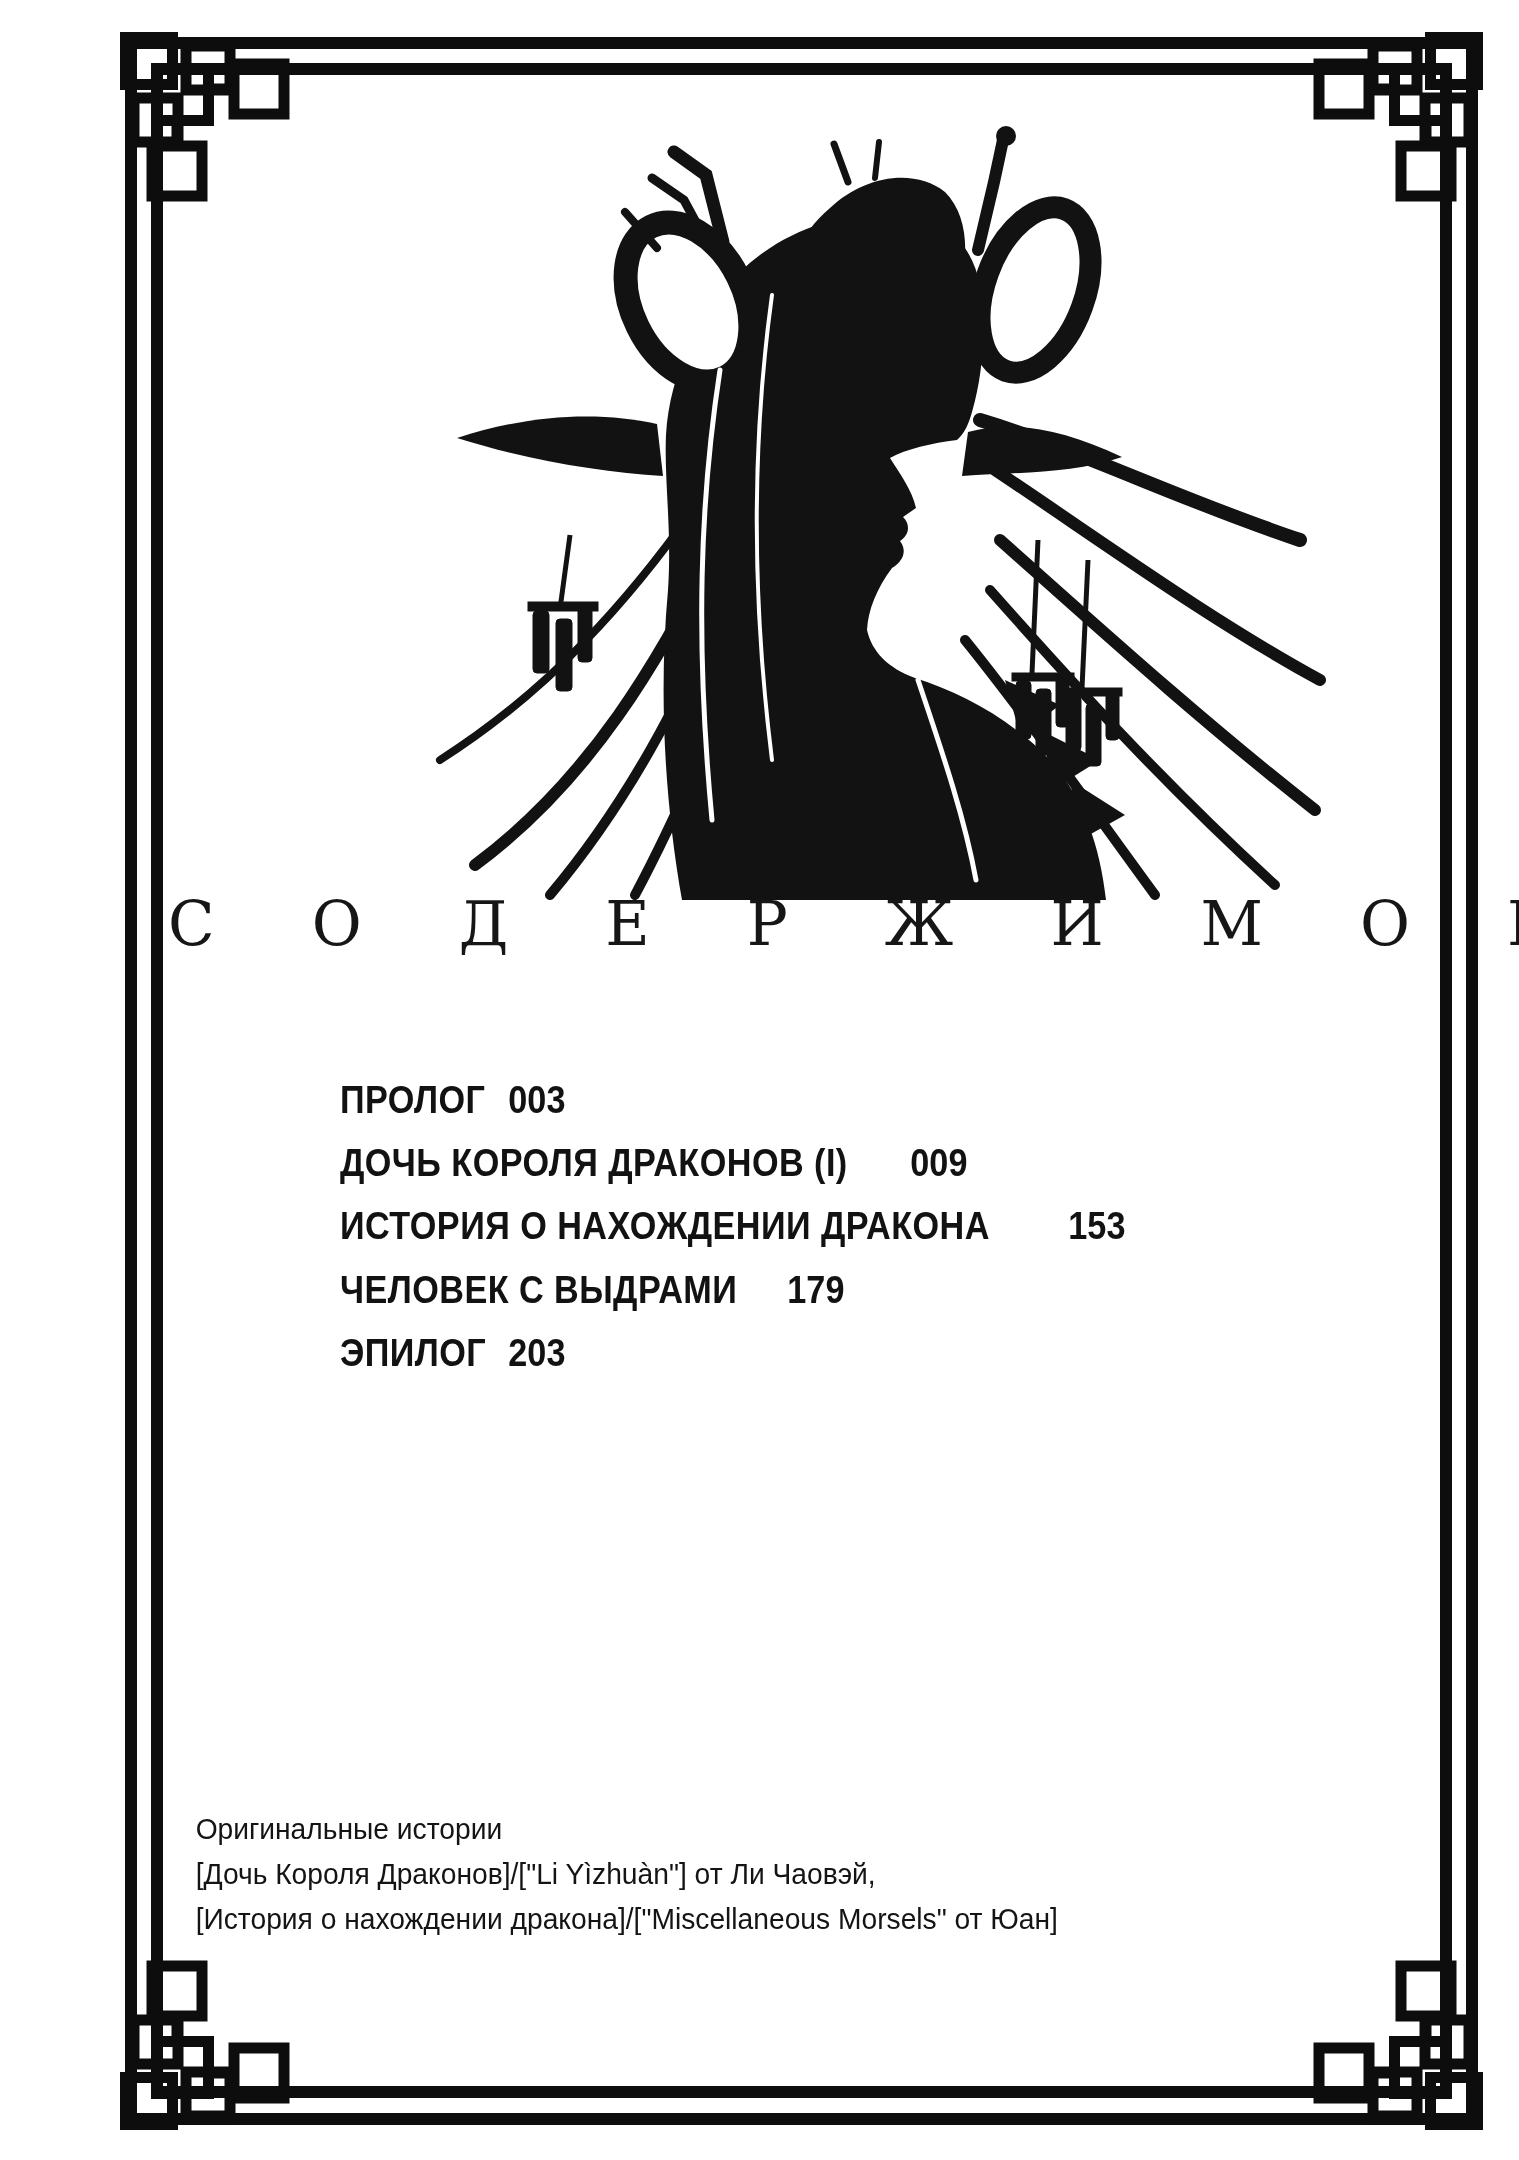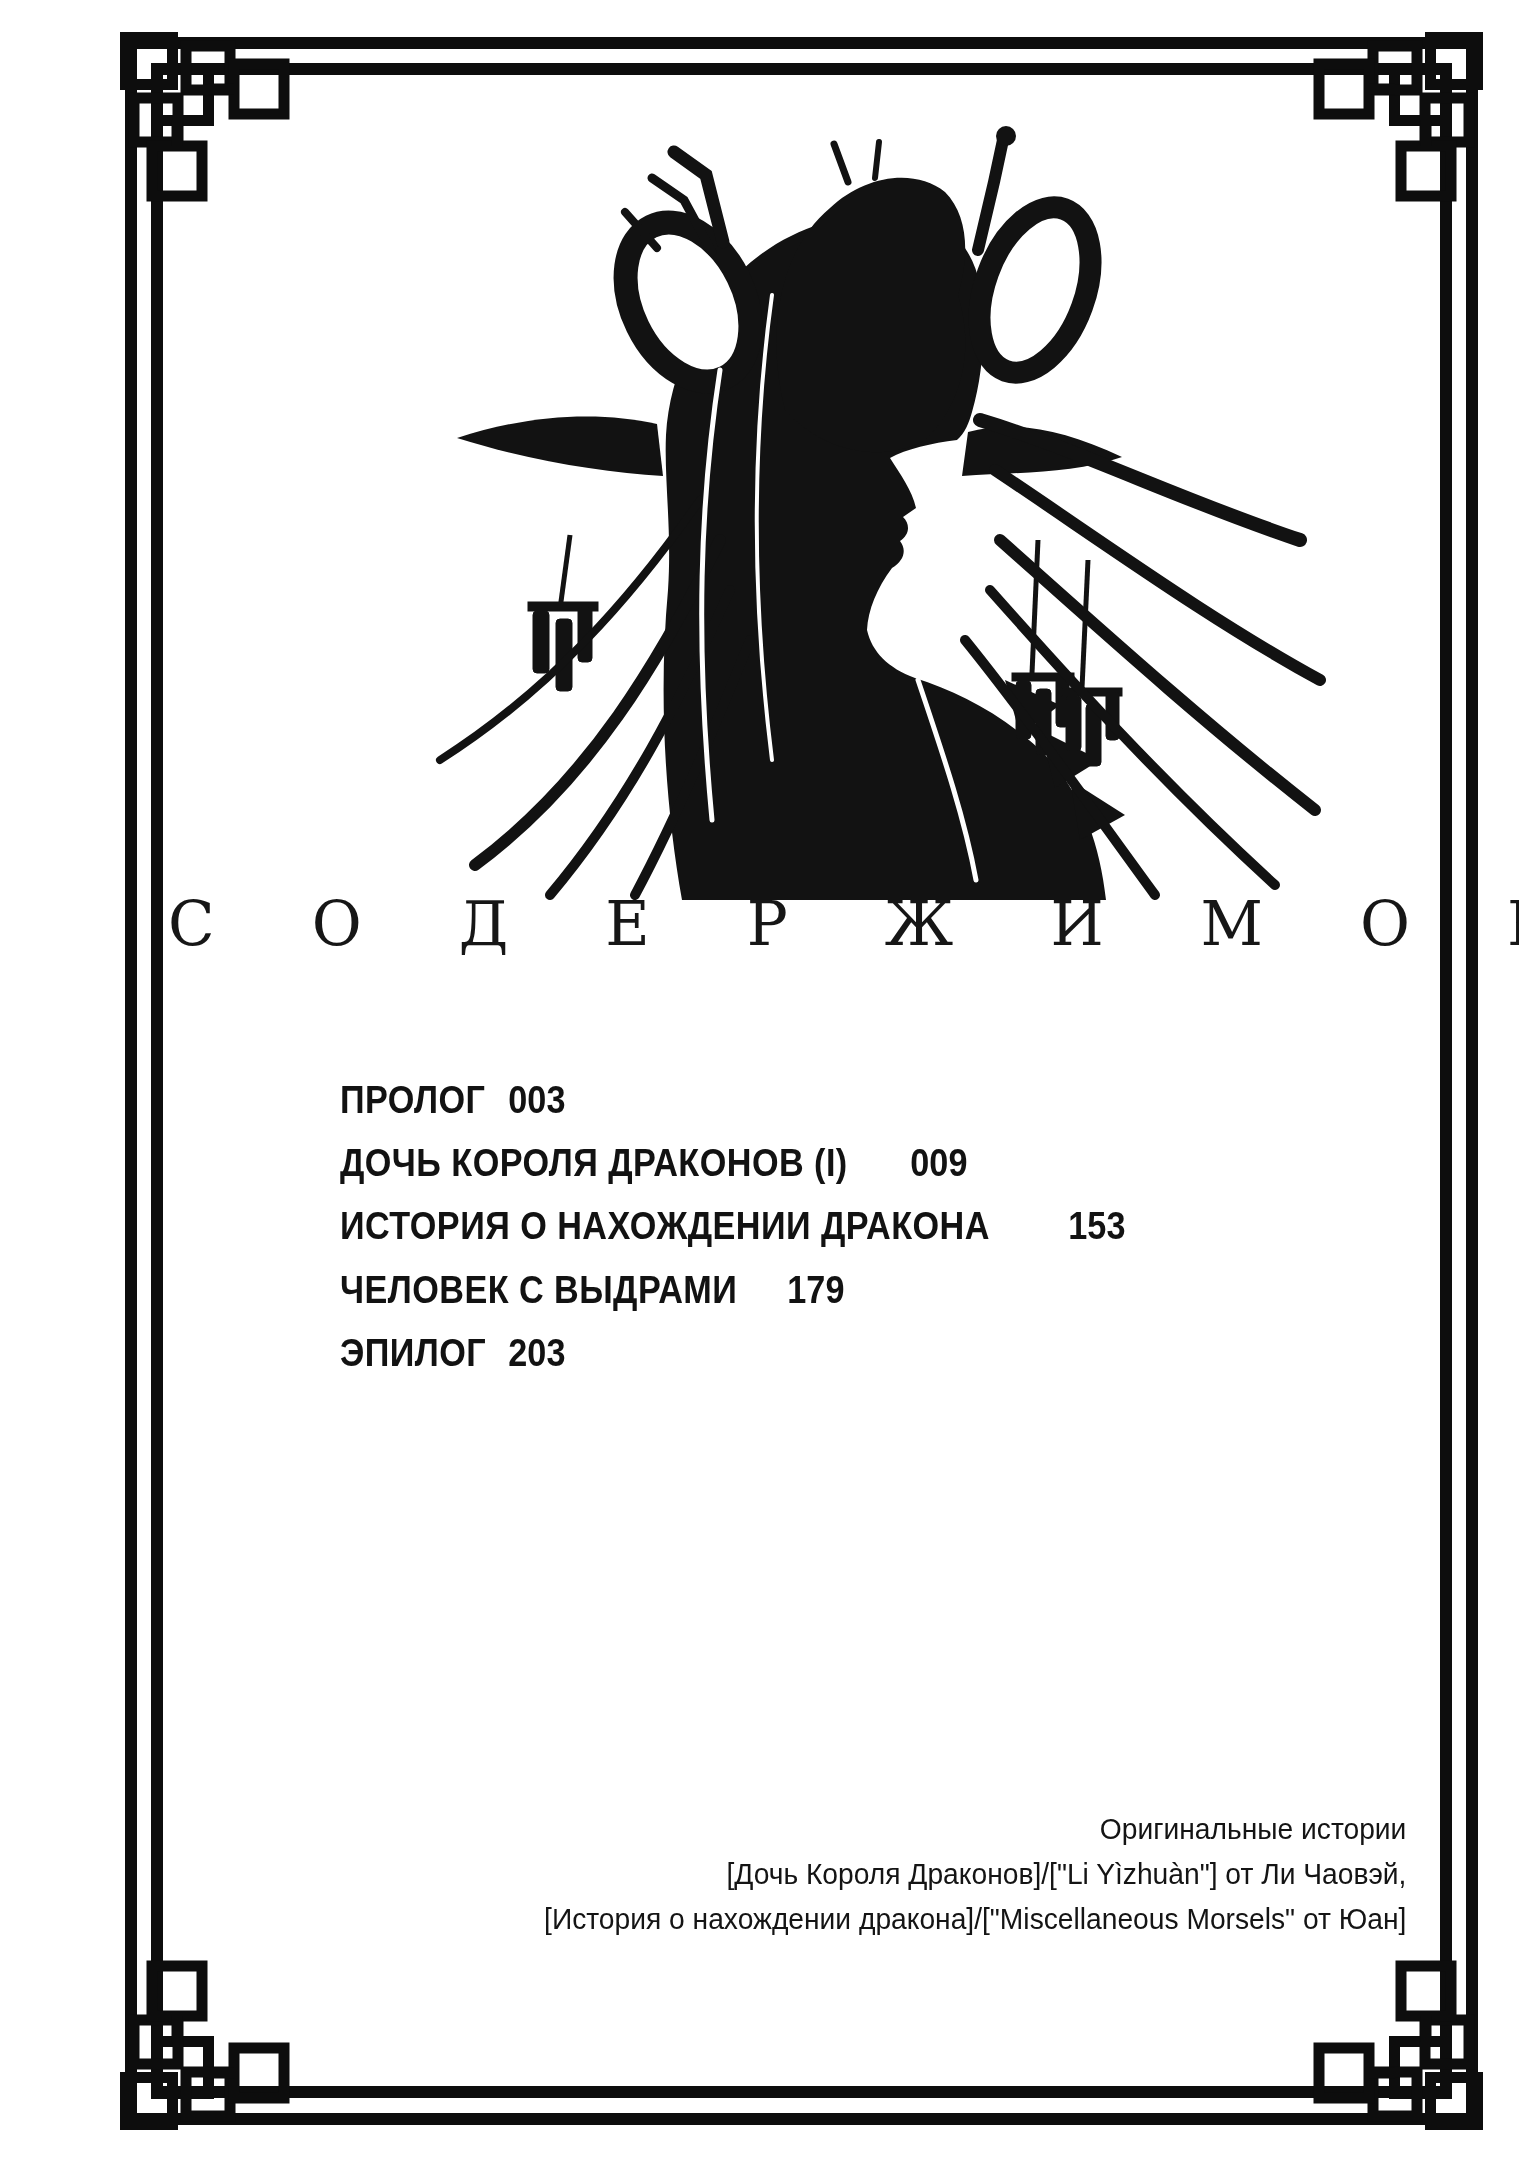--- a/index.html
+++ b/index.html
@@ -28,21 +28,21 @@
   }
   .toc-label {
     font-size:38px; font-weight:bold; letter-spacing:.5px; white-space:nowrap;
     transform:scaleX(.9); transform-origin:left center; color:#121212;
   }
   .toc-page {
     font-size:38px; font-weight:bold;
     transform:scaleX(.9); transform-origin:right center; color:#121212;
   }
   .credits {
-    position:absolute; left:157px; right:74px; top:1806px; text-align:right;
+    position:absolute; left:157px; right:74px; top:1806px; text-align:left;
   }
   .credits-line {
     font-size:30px; line-height:45px; white-space:nowrap;
     transform:scaleX(.94); transform-origin:center; color:#141414;
   }
 </style>
 </head>
 <body>
 
 <svg class="border-svg" viewBox="0 0 1519 2160" aria-hidden="true">

